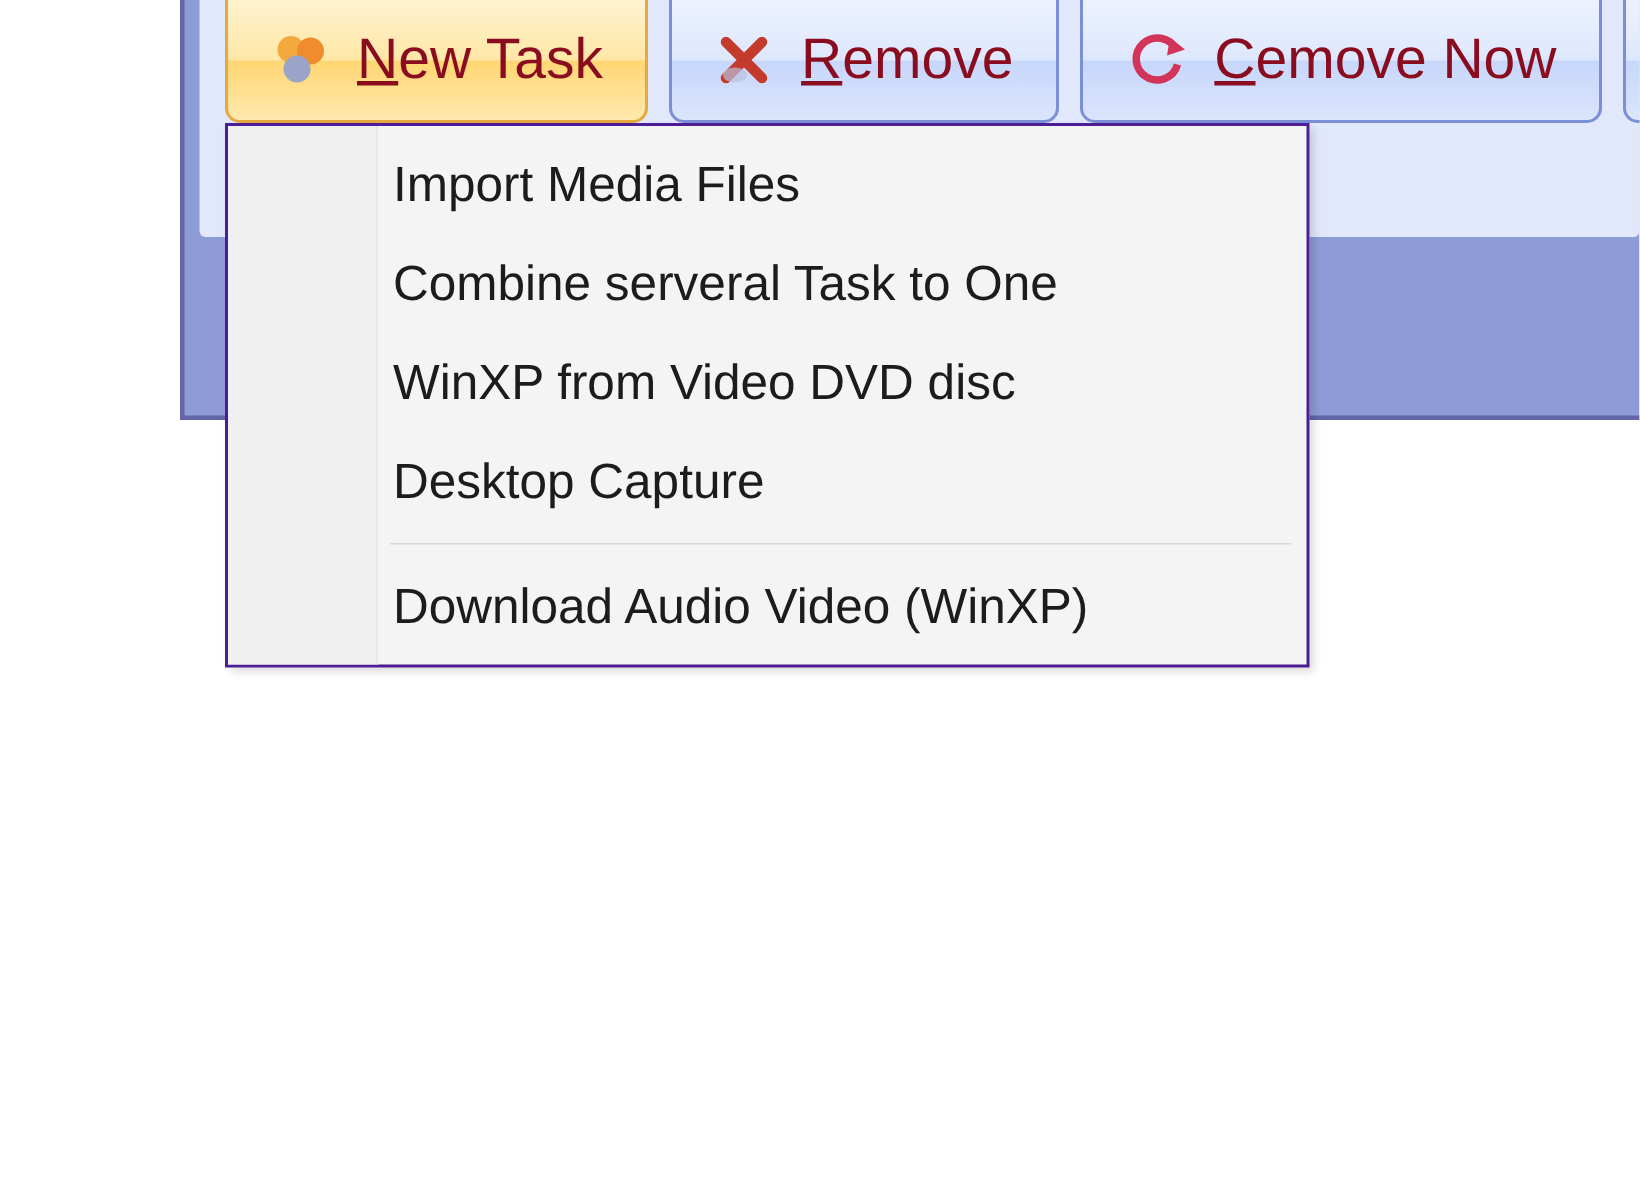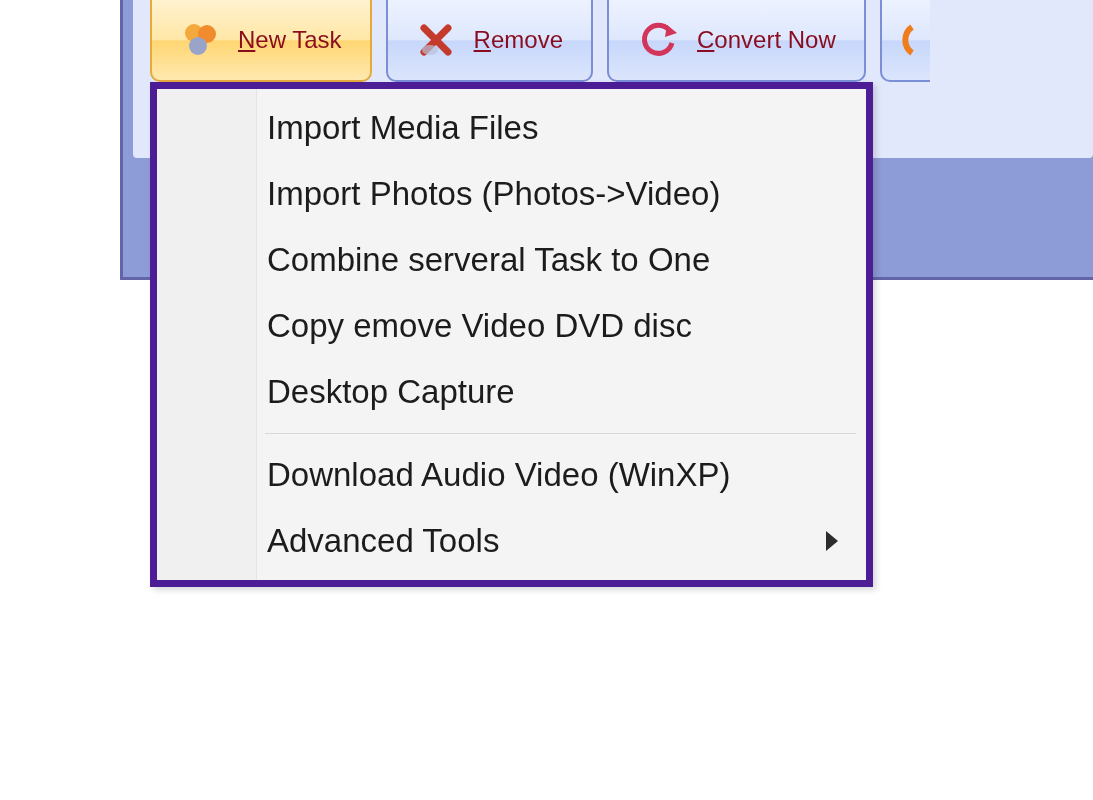--- a/index.html
+++ b/index.html
@@ -42,21 +42,21 @@
   }
   .tb-btn {
     display: flex;
     align-items: center;
     gap: 18px;
     padding: 0 28px;
     border: 2px solid #7a8fd6;
     border-top: none;
     border-radius: 0 0 10px 10px;
     background: linear-gradient(to bottom, #edf2ff 0%, #dde7fd 50%, #c7d7fb 51%, #dbe5fc 100%);
-    font-size: 24px;
+    font-size: 38px;
     color: #8a0d1f;
     font-weight: 400;
     white-space: nowrap;
     cursor: pointer;
   }
   .tb-btn.active {
     border: 2px solid #e5a93d;
     border-top: none;
     background: linear-gradient(to bottom, #fff2cf 0%, #ffe7a6 50%, #ffd672 51%, #ffe9b0 100%);
   }
@@ -73,21 +73,21 @@
     cursor: pointer;
   }
   .icon-svg { display: block; }
 
   .dropdown {
     position: absolute;
     left: 150px;
     top: 82px;
     width: 723px;
     background: #f4f4f4;
-    border: 7px solid #4c1d95;
+    border: 2px solid #4c1d95;
     box-shadow: 3px 3px 6px rgba(0,0,0,0.15);
     padding: 6px 0;
   }
   .dd-left-strip {
     position: absolute;
     left: 0; top: 0; bottom: 0;
     width: 100px;
     background: #f0f0f0;
     border-right: 1px solid #e4e4e4;
   }
@@ -148,55 +148,48 @@
     <span><span class="u">R</span><span>emove</span></span>
   </div>
 
   <div class="tb-btn">
     <span>
       <svg class="icon-svg" width="42" height="42" viewBox="0 0 42 42">
         <path d="M 34 14 A 14 14 0 1 0 35 24" fill="none" stroke="#d2345a" stroke-width="5"></path>
         <polygon points="30,6 40,14 28,18" fill="#d2345a"></polygon>
       </svg>
     </span>
-    <span><span class="u">C</span><span>onvert Now</span></span>
+    <span><span class="u">C</span><span>emove Now</span></span>
   </div>
 
   <div class="tb-btn-partial">
     <span>
       <svg class="icon-svg" width="30" height="42" viewBox="0 0 30 42">
         <path d="M 12 8 A 16 16 0 0 0 12 34" fill="none" stroke="#f07d1c" stroke-width="6"></path>
       </svg>
     </span>
   </div>
 
 </div>
 
 <div class="dropdown">
   <div class="dd-left-strip"></div>
   <div class="dd-items">
     <div class="dd-item">
       <span>Import Media Files</span>
     </div>
     <div class="dd-item">
-      <span>Import Photos (Photos-&gt;Video)</span>
-    </div>
-    <div class="dd-item">
       <span>Combine serveral Task to One</span>
     </div>
     <div class="dd-item">
-      <span>Copy emove Video DVD disc</span>
+      <span>WinXP from Video DVD disc</span>
     </div>
     <div class="dd-item">
       <span>Desktop Capture</span>
     </div>
 
     <hr class="dd-sep">
 
     <div class="dd-item">
       <span>Download Audio Video (WinXP)</span>
     </div>
-    <div class="dd-item">
-      <span>Advanced Tools</span>
-      <span class="submenu-arrow"></span>
-    </div>
   </div>
 </div>
 
 </body></html>

